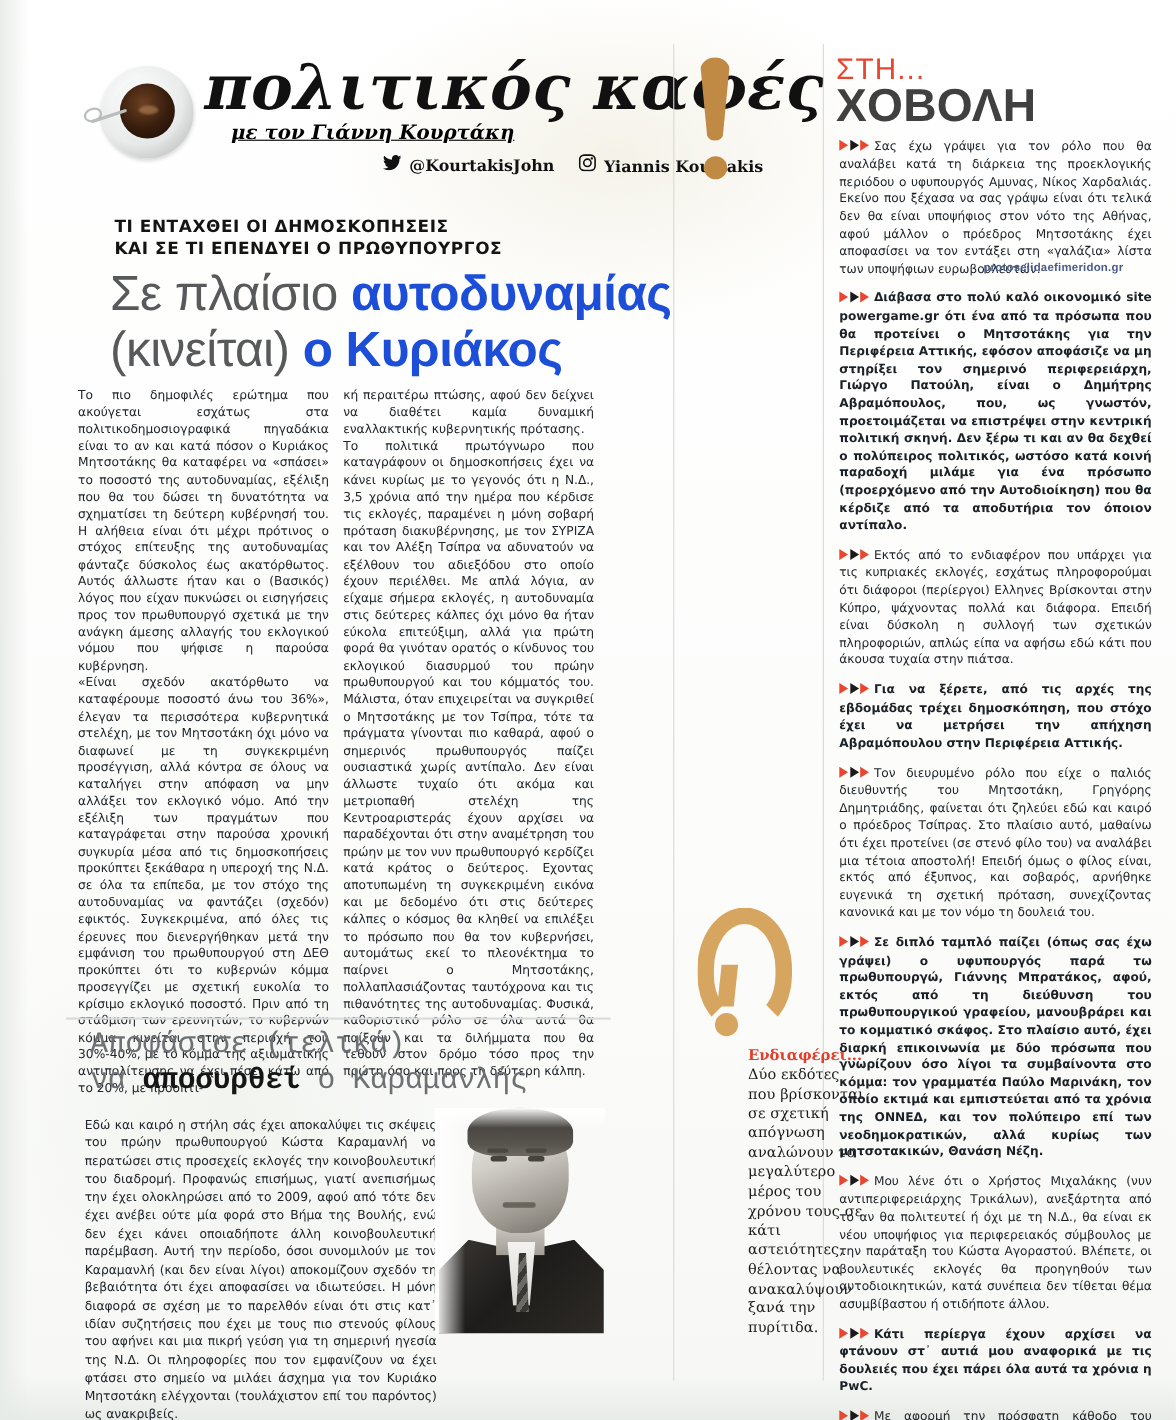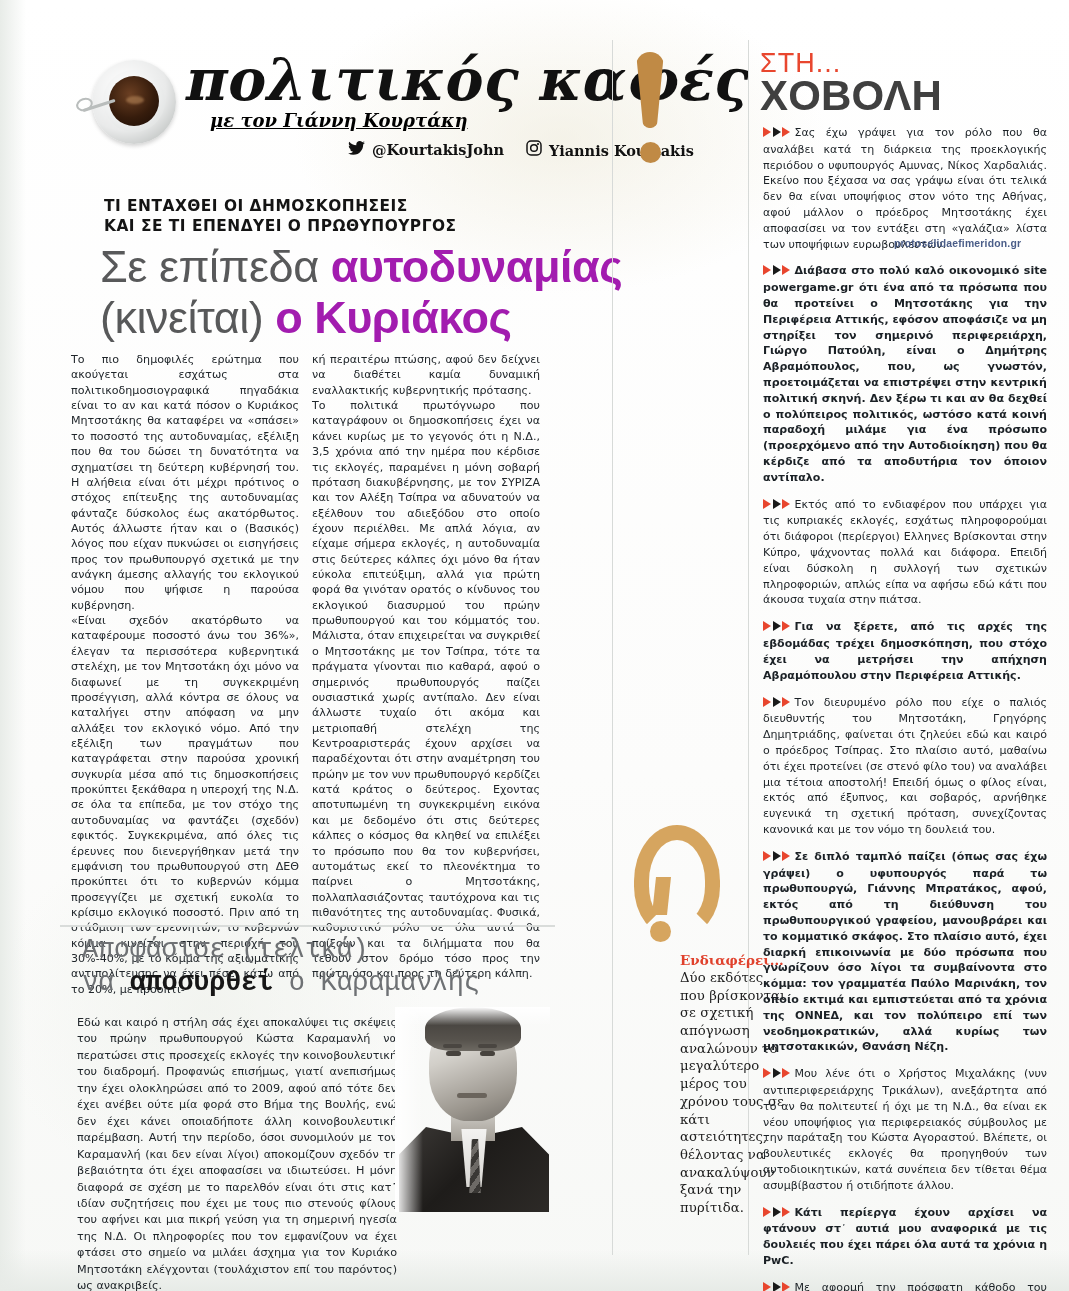--- a/index.html
+++ b/index.html
@@ -144,21 +144,21 @@
   .headline {
     position: absolute;
     left: 100px; top: 242px; width: 530px;
     font-family: "Liberation Sans", sans-serif;
     font-size: 45px;
     line-height: 1.13;
     color: #1b1b1b;
     letter-spacing: -0.5px;
   }
   .headline .thin { font-weight: 300; color: #58595a; }
-  .headline .bold { font-weight: 700; color: #a21caf; }
+  .headline .bold { font-weight: 700; color: #1d4ed8; }
 
   
   .lead-col {
     position: absolute;
     top: 352px;
     width: 228px;
     font-family: "DejaVu Sans", sans-serif;
     font-size: 11.1px;
     line-height: 1.385;
     text-align: justify;
@@ -423,21 +423,21 @@
         </span>
         <span>Yiannis Kourtakis</span>
       </div>
     </div>
   </div>
 
   <div class="kicker" style="white-space:pre-line">ΤΙ ΕΝΤΑΧΘΕΙ ΟΙ ΔΗΜΟΣΚΟΠΗΣΕΙΣ
 ΚΑΙ ΣΕ ΤΙ ΕΠΕΝΔΥΕΙ Ο ΠΡΩΘΥΠΟΥΡΓΟΣ</div>
 
   <div class="headline">
-    <span class="thin">Σε επίπεδα </span><span class="bold">αυτοδυναμίας</span><br>
+    <span class="thin">Σε πλαίσιο </span><span class="bold">αυτοδυναμίας</span><br>
     <span class="thin">(κινείται) </span><span class="bold">ο Κυριάκος</span>
   </div>
 
   <div class="lead-col" id="lead-col-1">
     <p style="white-space:pre-line">Το πιο δημοφιλές ερώτημα που ακούγεται εσχάτως στα πολιτικοδημοσιογραφικά πηγαδάκια είναι το αν και κατά πόσον ο Κυριάκος Μητσοτάκης θα καταφέρει να «σπάσει» το ποσοστό της αυτοδυναμίας, εξέλιξη που θα του δώσει τη δυνατότητα να σχηματίσει τη δεύτερη κυβέρνησή του. Η αλήθεια είναι ότι μέχρι πρότινος ο στόχος επίτευξης της αυτοδυναμίας φάνταζε δύσκολος έως ακατόρθωτος. Αυτός άλλωστε ήταν και ο (Βασικός) λόγος που είχαν πυκνώσει οι εισηγήσεις προς τον πρωθυπουργό σχετικά με την ανάγκη άμεσης αλλαγής του εκλογικού νόμου που ψήφισε η παρούσα κυβέρνηση.
 «Είναι σχεδόν ακατόρθωτο να καταφέρουμε ποσοστό άνω του 36%», έλεγαν τα περισσότερα κυβερνητικά στελέχη, με τον Μητσοτάκη όχι μόνο να διαφωνεί με τη συγκεκριμένη προσέγγιση, αλλά κόντρα σε όλους να καταλήγει στην απόφαση να μην αλλάξει τον εκλογικό νόμο. Από την εξέλιξη των πραγμάτων που καταγράφεται στην παρούσα χρονική συγκυρία μέσα από τις δημοσκοπήσεις προκύπτει ξεκάθαρα η υπεροχή της Ν.Δ. σε όλα τα επίπεδα, με τον στόχο της αυτοδυναμίας να φαντάζει (σχεδόν) εφικτός. Συγκεκριμένα, από όλες τις έρευνες που διενεργήθηκαν μετά την εμφάνιση του πρωθυπουργού στη ΔΕΘ προκύπτει ότι το κυβερνών κόμμα προσεγγίζει με σχετική ευκολία το κρίσιμο εκλογικό ποσοστό. Πριν από τη στάθμιση των ερευνητών, το κυβερνών κόμμα κινείται στην περιοχή του 30%-40%, με το κόμμα της αξιωματικής αντιπολίτευσης να έχει πέσει κάτω από το 20%, με προοπτι-</p>
   </div>
   <div class="lead-col" id="lead-col-2">
     <p style="white-space:pre-line">κή περαιτέρω πτώσης, αφού δεν δείχνει να διαθέτει καμία δυναμική εναλλακτικής κυβερνητικής πρότασης.
 Το πολιτικά πρωτόγνωρο που καταγράφουν οι δημοσκοπήσεις έχει να κάνει κυρίως με το γεγονός ότι η Ν.Δ., 3,5 χρόνια από την ημέρα που κέρδισε τις εκλογές, παραμένει η μόνη σοβαρή πρόταση διακυβέρνησης, με τον ΣΥΡΙΖΑ και τον Αλέξη Τσίπρα να αδυνατούν να εξέλθουν του αδιεξόδου στο οποίο έχουν περιέλθει. Με απλά λόγια, αν είχαμε σήμερα εκλογές, η αυτοδυναμία στις δεύτερες κάλπες όχι μόνο θα ήταν εύκολα επιτεύξιμη, αλλά για πρώτη φορά θα γινόταν ορατός ο κίνδυνος του εκλογικού διασυρμού του πρώην πρωθυπουργού και του κόμματός του. Μάλιστα, όταν επιχειρείται να συγκριθεί ο Μητσοτάκης με τον Τσίπρα, τότε τα πράγματα γίνονται πιο καθαρά, αφού ο σημερινός πρωθυπουργός παίζει ουσιαστικά χωρίς αντίπαλο. Δεν είναι άλλωστε τυχαίο ότι ακόμα και μετριοπαθή στελέχη της Κεντροαριστεράς έχουν αρχίσει να παραδέχονται ότι στην αναμέτρηση του πρώην με τον νυν πρωθυπουργό κερδίζει κατά κράτος ο δεύτερος. Εχοντας αποτυπωμένη τη συγκεκριμένη εικόνα και με δεδομένο ότι στις δεύτερες κάλπες ο κόσμος θα κληθεί να επιλέξει το πρόσωπο που θα τον κυβερνήσει, αυτομάτως εκεί το πλεονέκτημα το παίρνει ο Μητσοτάκης, πολλαπλασιάζοντας ταυτόχρονα και τις πιθανότητες της αυτοδυναμίας. Φυσικά, καθοριστικό ρόλο σε όλα αυτά θα παίξουν και τα διλήμματα που θα τεθούν στον δρόμο τόσο προς την πρώτη όσο και προς τη δεύτερη κάλπη.</p>

